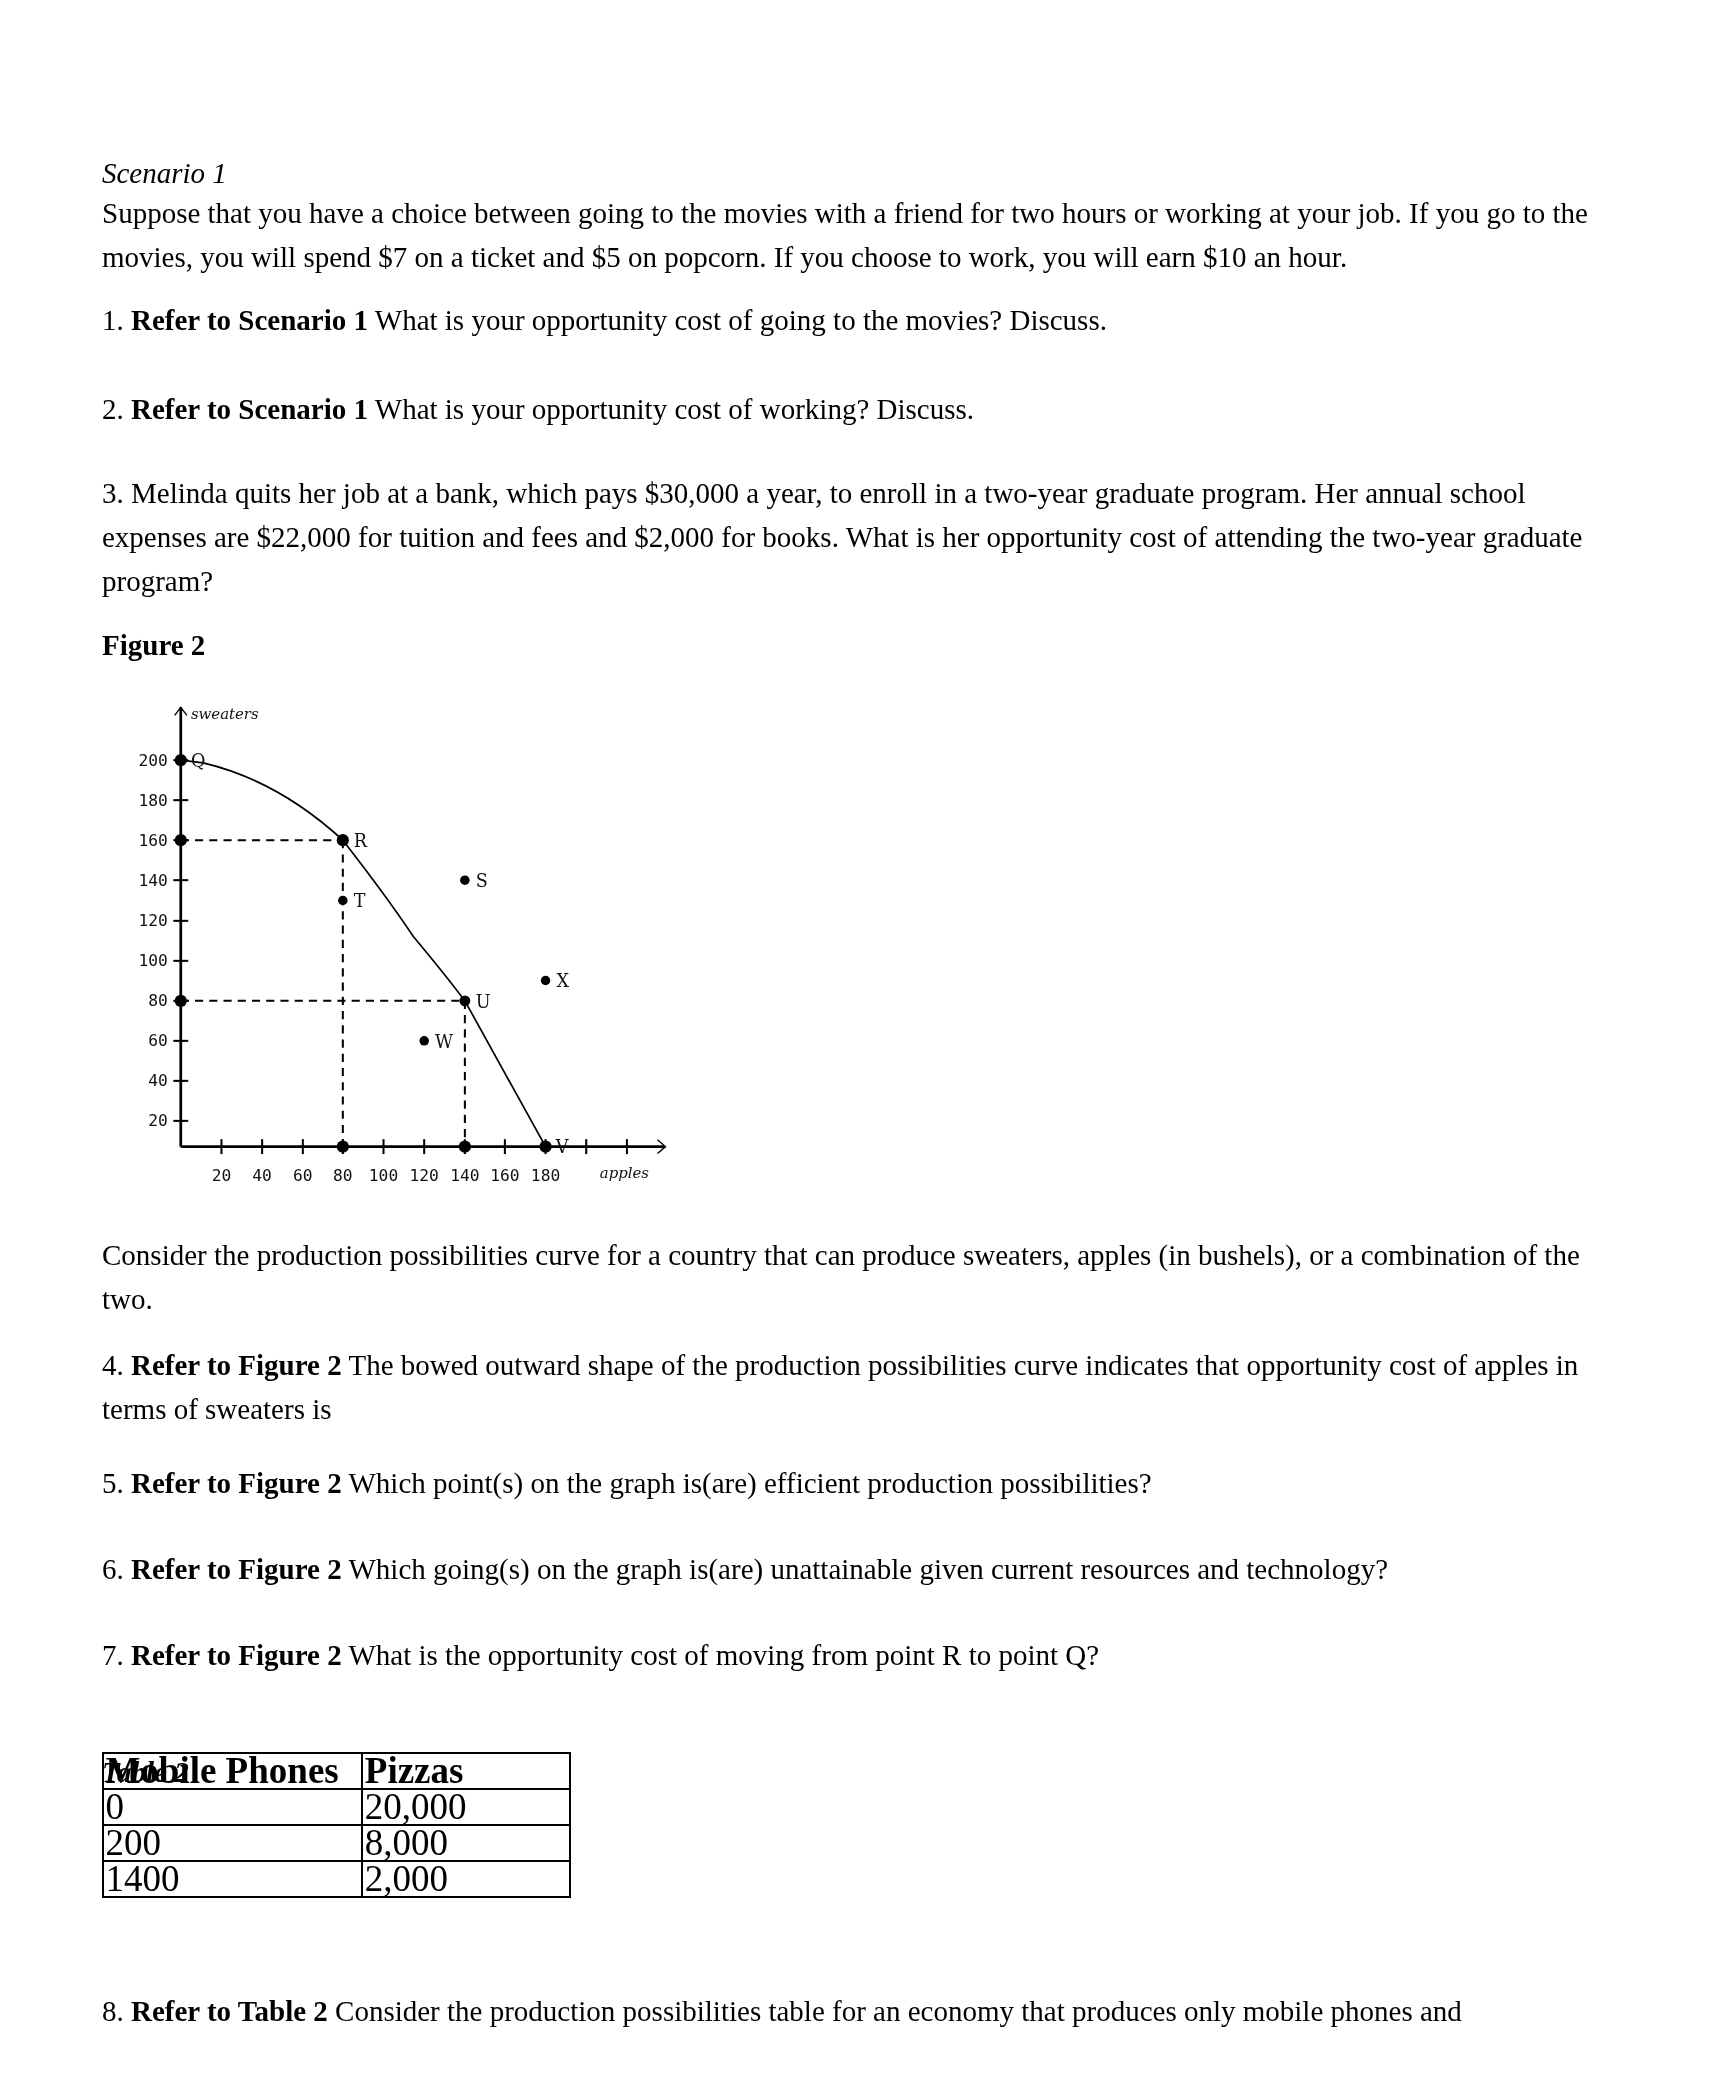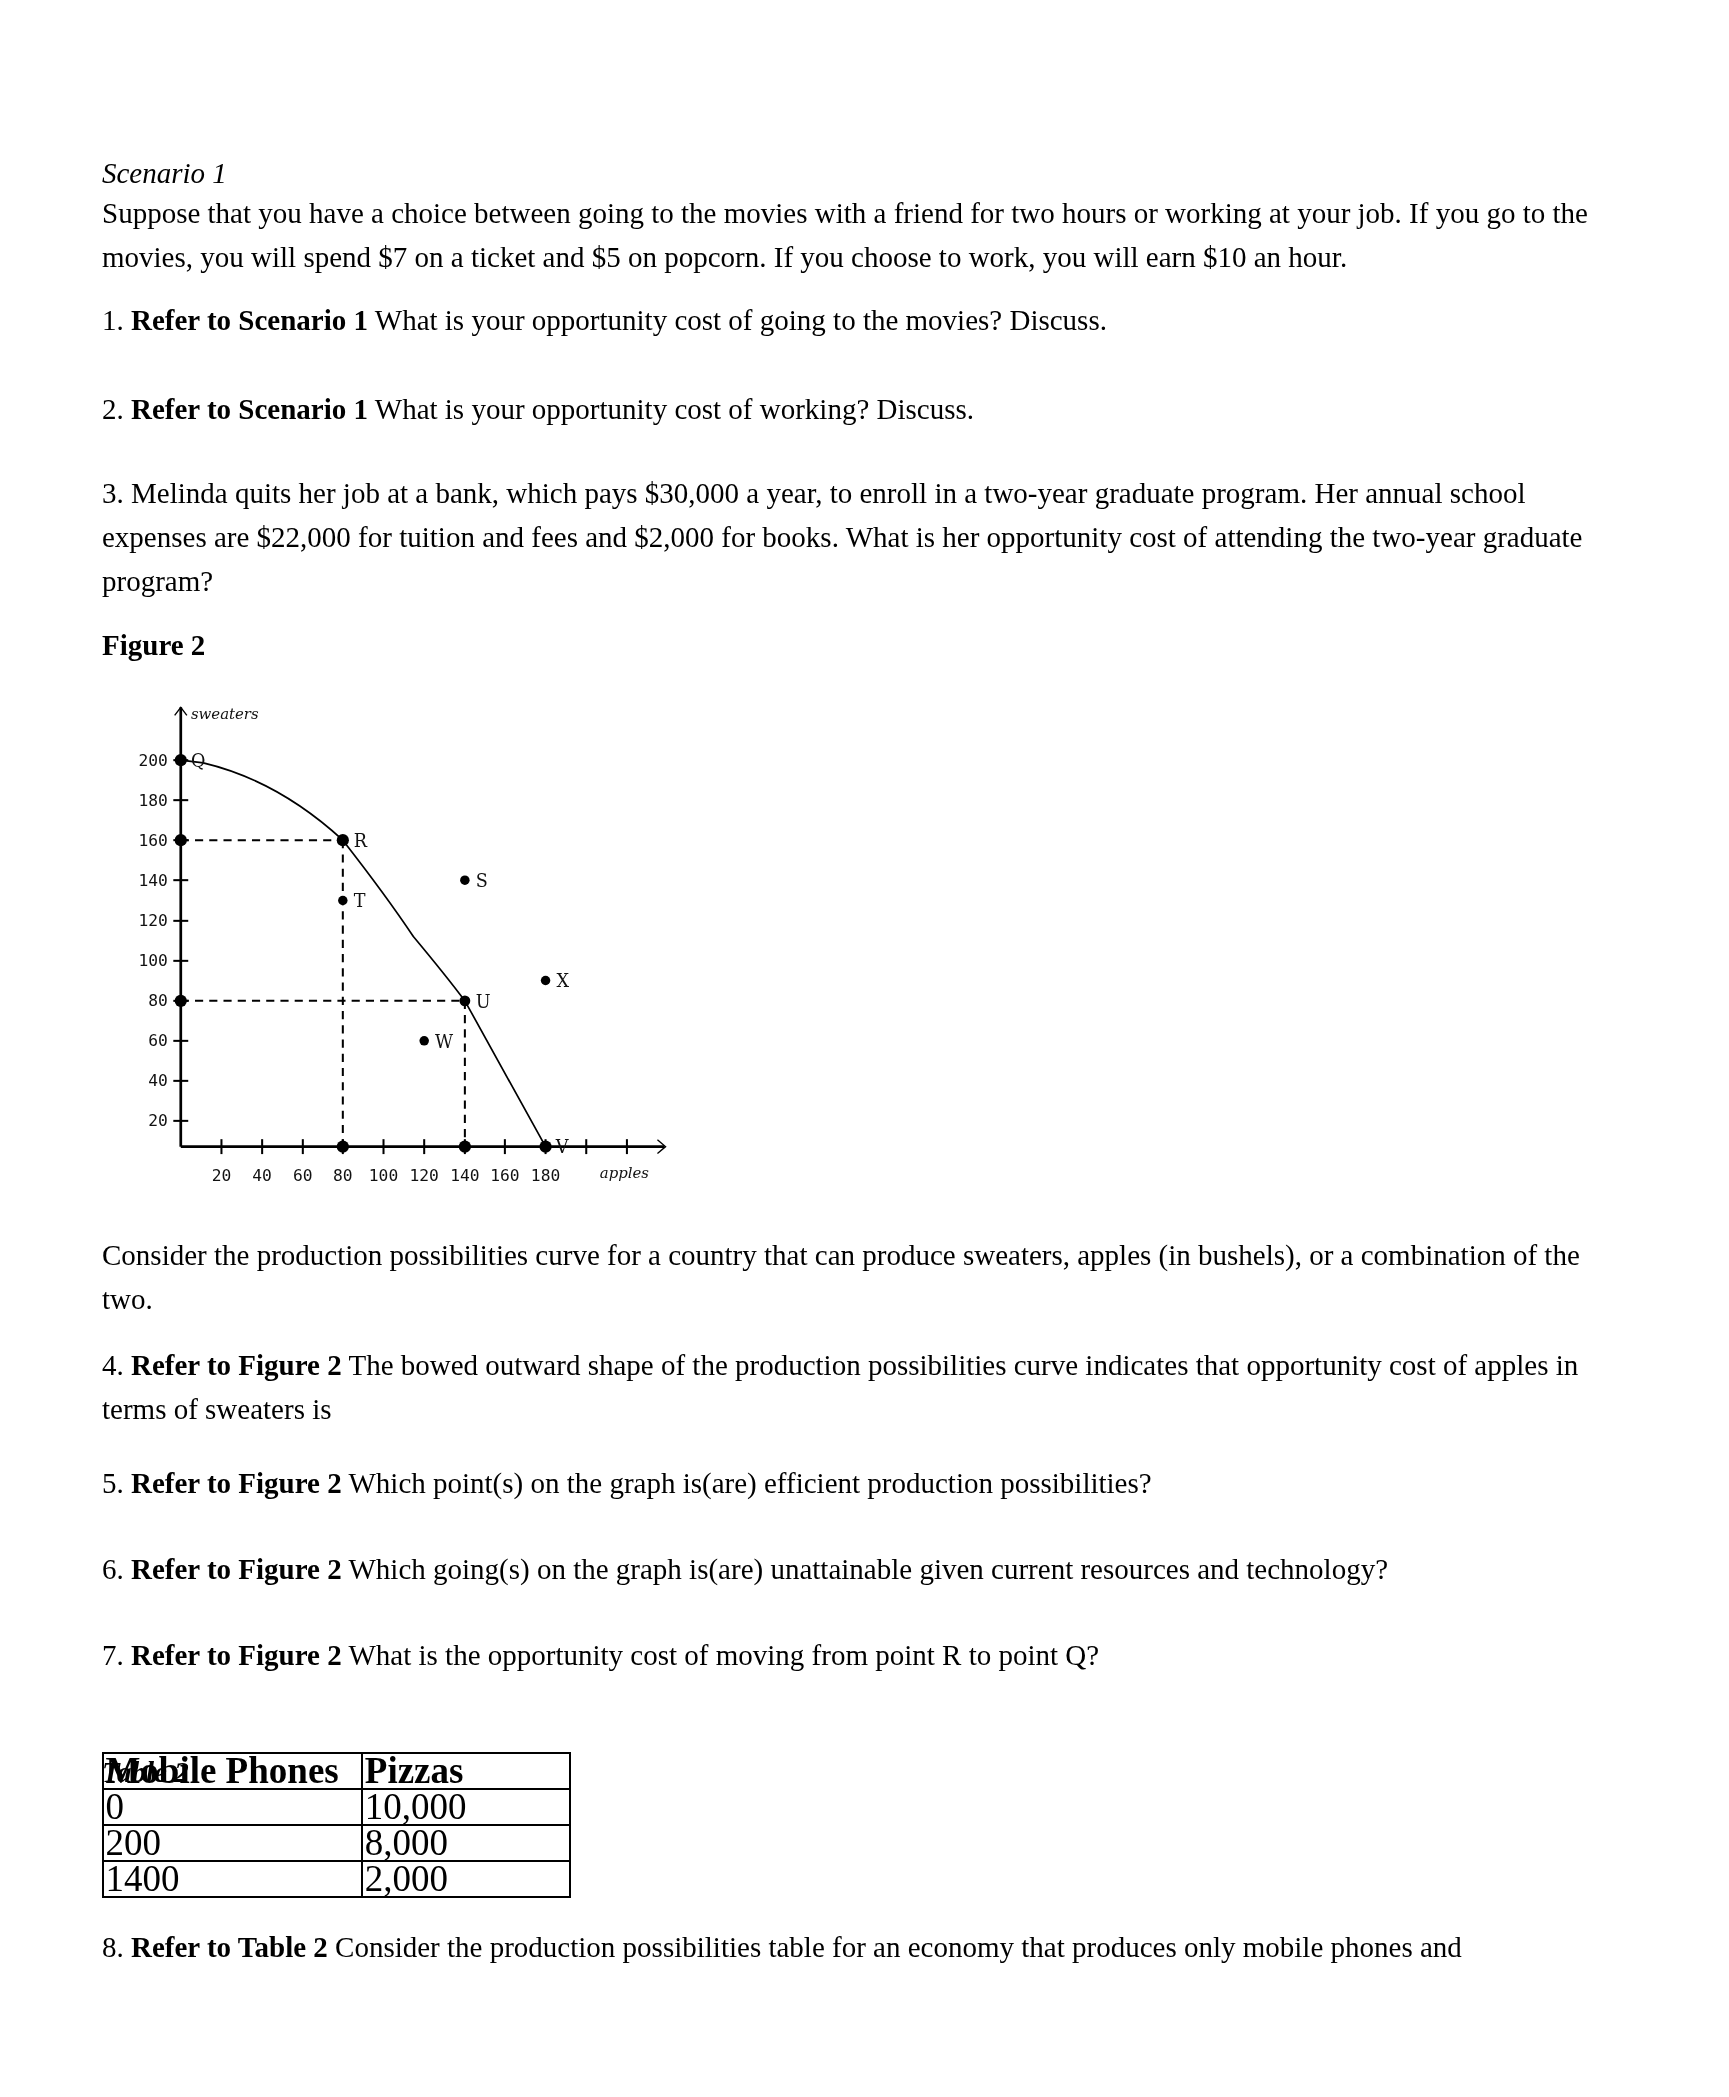--- a/index.html
+++ b/index.html
@@ -184,31 +184,31 @@
 
 <div class="heading ital bold" style="top:1754px;">Table 2</div>
 <table id="table2">
   <tbody>
       <tr>
     <th class="c1">Mobile Phones</th>
     <th class="c2">Pizzas</th>
   </tr>
   <tr>
     <td class="c1">0</td>
-    <td class="c2">10,000</td>
+    <td class="c2">20,000</td>
   </tr>
   <tr>
     <td class="c1">200</td>
     <td class="c2">8,000</td>
   </tr>
   <tr>
     <td class="c1">1400</td>
     <td class="c2">2,000</td>
   </tr>
 </tbody>
   </table>
 
-<div class="txt" style="top:1925px;">
+<div class="txt" style="top:1989px;">
   <span>8.</span>
   <span class="bold">Refer to Table 2</span>
   <span>Consider the production possibilities table for an economy that produces only mobile phones and</span>
 </div>
 
 
 </body></html>

